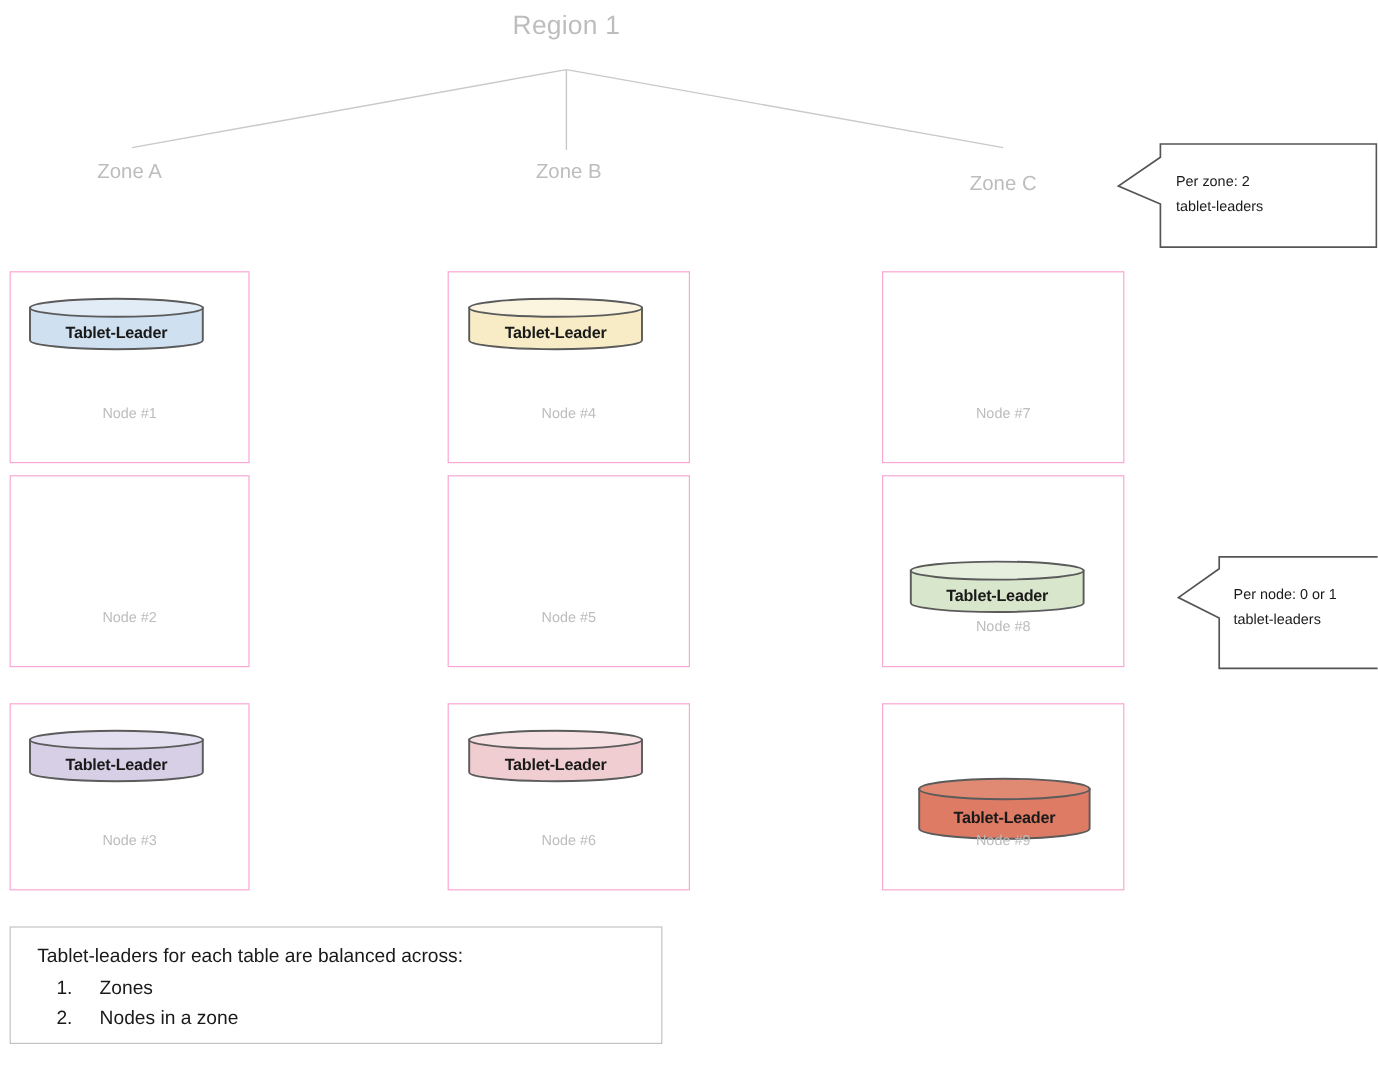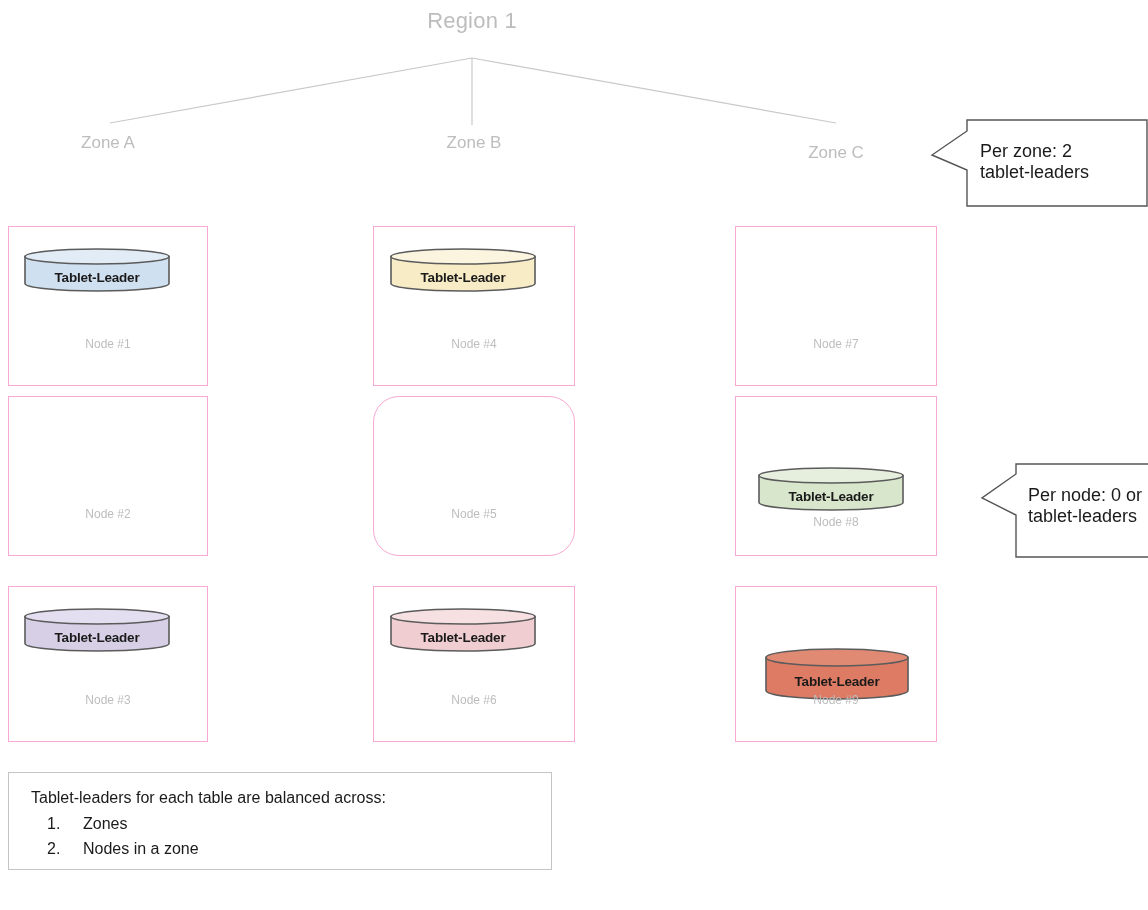--- a/index.html
+++ b/index.html
@@ -98,21 +98,21 @@
     position: absolute;
     pointer-events: none;
   }
   .callout svg {
     position: absolute;
     left: 0; top: 0;
     overflow: visible;
   }
   .callout-text {
     position: absolute;
-    font-size: 18px;
+    font-size: 12px;
     color: #1a1a1a;
     line-height: 21px;
     white-space: pre-line;
   }
 
   
   #legend-box {
     position: absolute;
     left: 8px;
     top: 772px;
@@ -189,21 +189,21 @@
       <div class="node-box" style="left: 373px; top: 226px; width: 202px; height: 160px;">
         <div class="cyl" style="left: 15px; top: 20px; width: 148px; height: 48px;">
           <svg class="cyl-svg" viewBox="0 0 148 48">
             <path d="M 2 9.5 L 2 36.5 A 72 7.5 0 0 0 146 36.5 L 146 9.5 Z" fill="#f7ecc6" stroke="#5b5b5b" stroke-width="1.6"></path>
             <ellipse cx="74" cy="9.5" rx="72" ry="7.5" fill="#fbf5e0" stroke="#5b5b5b" stroke-width="1.6"></ellipse>
           </svg>
           <div class="cyl-text" style="top: 23px; font-size: 13.5px;">Tablet-Leader</div>
         </div>
         <div class="node-label" style="top: 110px;">Node #4</div>
       </div>
-      <div class="node-box" style="left: 373px; top: 396px; width: 202px; height: 160px; border-radius: 26px;">
+      <div class="node-box" style="left: 373px; top: 396px; width: 202px; height: 160px;">
         <div class="node-label" style="top: 110px;">Node #5</div>
       </div>
       <div class="node-box" style="left: 373px; top: 586px; width: 202px; height: 156px;">
         <div class="cyl" style="left: 15px; top: 20px; width: 148px; height: 48px;">
           <svg class="cyl-svg" viewBox="0 0 148 48">
             <path d="M 2 9.5 L 2 36.5 A 72 7.5 0 0 0 146 36.5 L 146 9.5 Z" fill="#f0cdd0" stroke="#5b5b5b" stroke-width="1.6"></path>
             <ellipse cx="74" cy="9.5" rx="72" ry="7.5" fill="#f6e0e2" stroke="#5b5b5b" stroke-width="1.6"></ellipse>
           </svg>
           <div class="cyl-text" style="top: 23px; font-size: 13.5px;">Tablet-Leader</div>
         </div>

